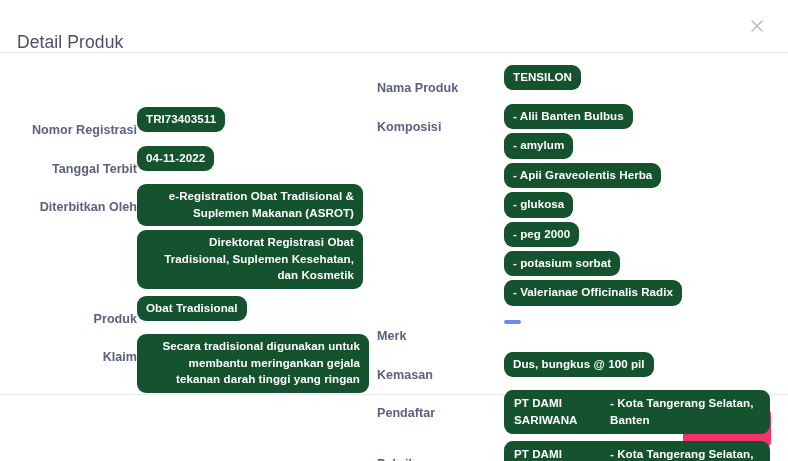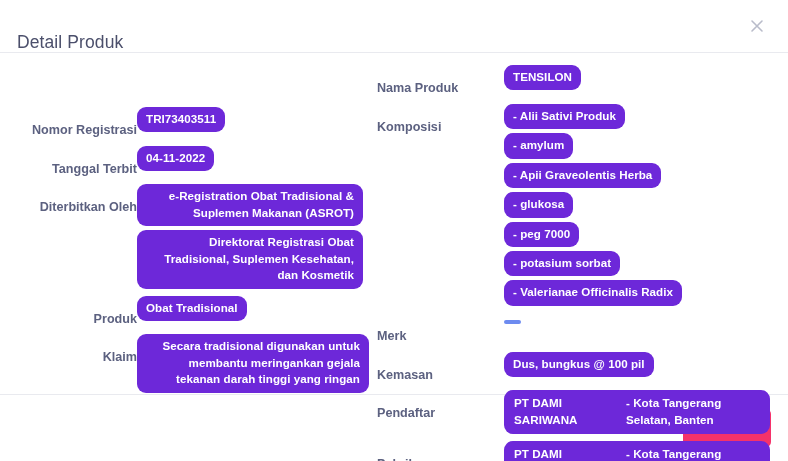--- a/index.html
+++ b/index.html
@@ -82,39 +82,39 @@
   .field-values {
     display: flex;
     flex-direction: column;
     align-items: flex-start;
     gap: 4px;
     flex: 1 1 auto;
     min-width: 0;
   }
 
   .pill {
-    background: #6d28d9;
+    background: #14532d;
     color: #ffffff;
     font-size: 11.6px;
     font-weight: bold;
     border-radius: 9px;
     padding: 4px 9px 5px 9px;
     line-height: 1.42;
     letter-spacing: 0.05px;
     display: inline-block;
     max-width: 100%;
   }
   .pill-wide { width: 226px; }
   .pill-claim { width: 232px; }
 
   .pill-split {
     display: flex;
     width: 266px;
     padding: 5px 10px 6px 10px;
-    gap: 16px;
+    gap: 0;
   }
   .pill-split .seg-name { flex: 0 0 96px; padding-right: 4px; }
   .pill-split .seg-loc  { flex: 1 1 auto; }
 
   .dash-value {
     width: 17px;
     height: 4px;
     border-radius: 2px;
     background: #6d8bf0;
     margin-top: 7px;
@@ -192,25 +192,25 @@
     <div class="col col-right" style="top:12px;">
         <div class="row">
           <div class="field-label">Nama Produk</div>
           <div class="field-values">
             <div class="pill">TENSILON</div>
           </div>
         </div>
         <div class="row">
           <div class="field-label">Komposisi</div>
           <div class="field-values">
-            <div class="pill">- Alii Sativi Produk</div>
+            <div class="pill">- Alii Banten Bulbus</div>
             <div class="pill">- amylum</div>
             <div class="pill">- Apii Graveolentis Herba</div>
             <div class="pill">- glukosa</div>
-            <div class="pill">- peg 7000</div>
+            <div class="pill">- peg 2000</div>
             <div class="pill">- potasium sorbat</div>
             <div class="pill">- Valerianae Officinalis Radix</div>
           </div>
         </div>
         <div class="row">
           <div class="field-label">Merk</div>
           <div class="field-values">
             <div class="dash-value"></div>
           </div>
         </div>

